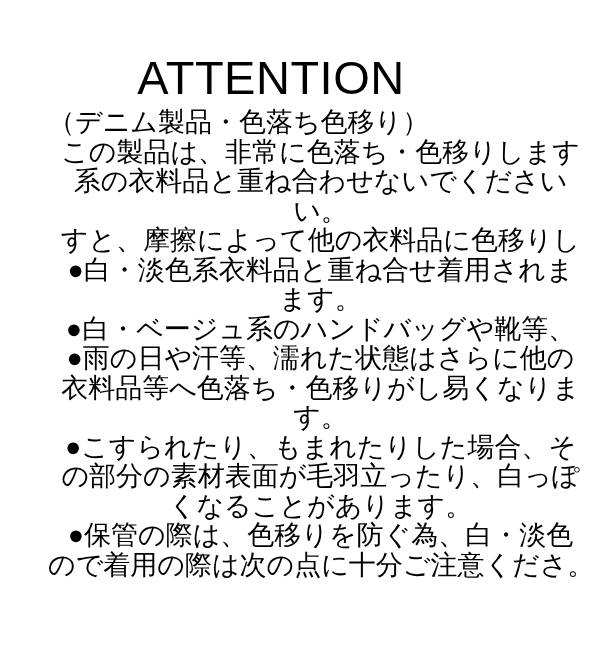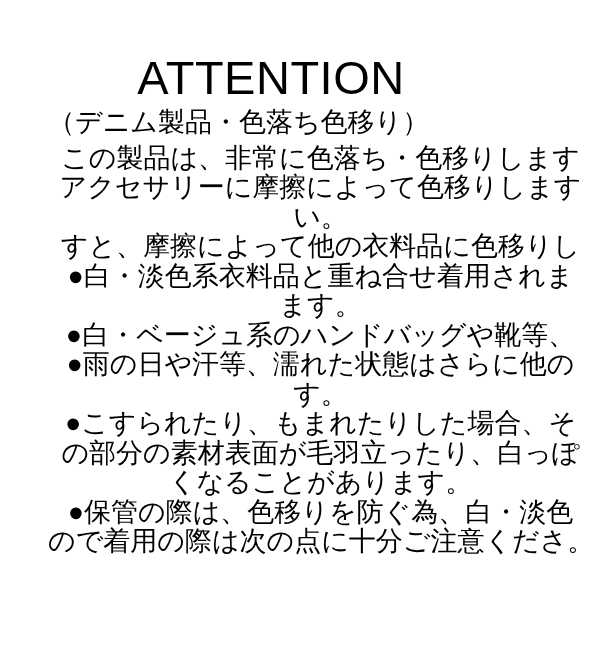--- a/index.html
+++ b/index.html
@@ -31,44 +31,44 @@
     margin-top: 7px;
     padding-left: 48px;
     padding-right: 4px;
     font-size: 27px;
     line-height: 29.5px;
     font-weight: 400;
     color: #000000;
   }
   .subtitle {
     white-space: nowrap;
-    margin-bottom: 6px;
   }
   .line {
     white-space: nowrap;
     text-align: center;
   }
 </style>
 </head>
 <body>
 
 <div class="page">
   <h1 class="title">ATTENTION</h1>
 
   <div class="textblock">
     <div class="subtitle">（デニム製品・色落ち色移り）</div>
 
     <div class="line">この製品は、非常に色落ち・色移りします</div>
-    <div class="line">アクセサリーに摩擦によって色移りします</div>
+    <div class="line">系の衣料品と重ね合わせないでください</div>
     <div class="line">い。</div>
     <div class="line">すと、摩擦によって他の衣料品に色移りし</div>
     <div class="line">●白・淡色系衣料品と重ね合せ着用されま</div>
     <div class="line">ます。</div>
     <div class="line">●白・ベージュ系のハンドバッグや靴等、</div>
     <div class="line">●雨の日や汗等、濡れた状態はさらに他の</div>
+    <div class="line">衣料品等へ色落ち・色移りがし易くなりま</div>
     <div class="line">す。</div>
     <div class="line">●こすられたり、もまれたりした場合、そ</div>
     <div class="line">の部分の素材表面が毛羽立ったり、白っぽ</div>
     <div class="line">くなることがあります。</div>
     <div class="line">●保管の際は、色移りを防ぐ為、白・淡色</div>
     <div class="line">ので着用の際は次の点に十分ご注意くださ。</div>
   </div>
 </div>
 
 </body></html>

